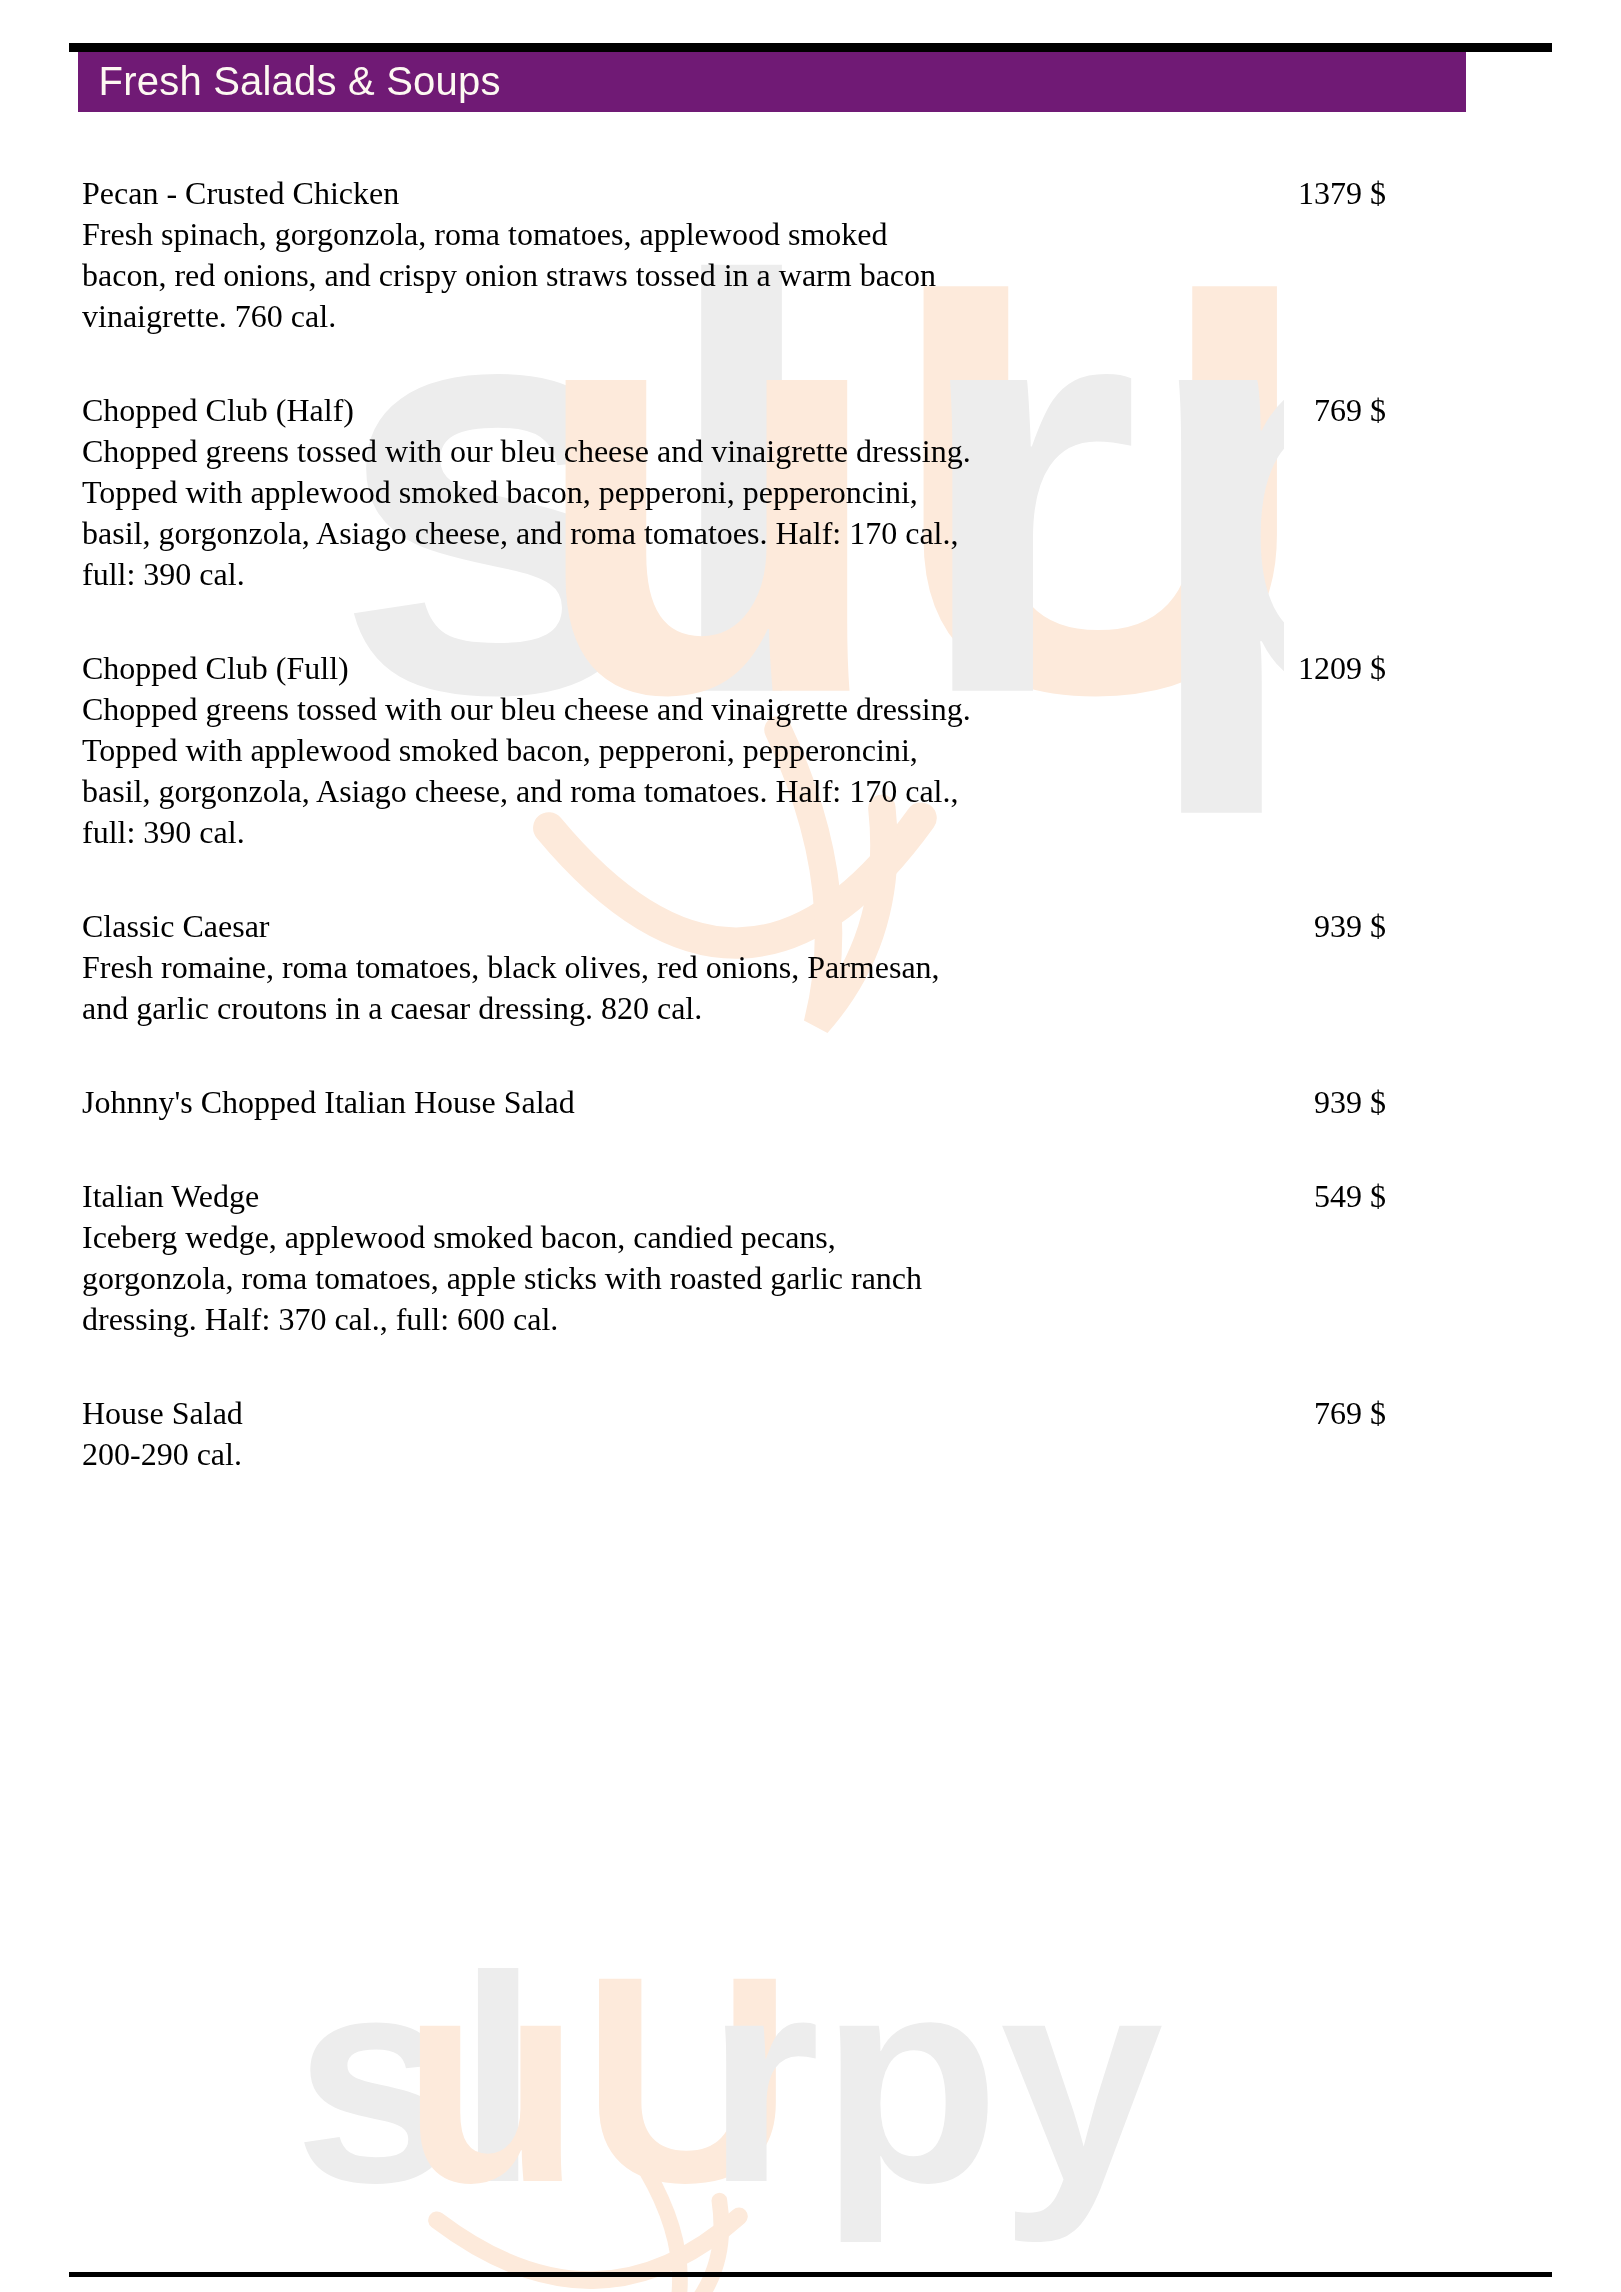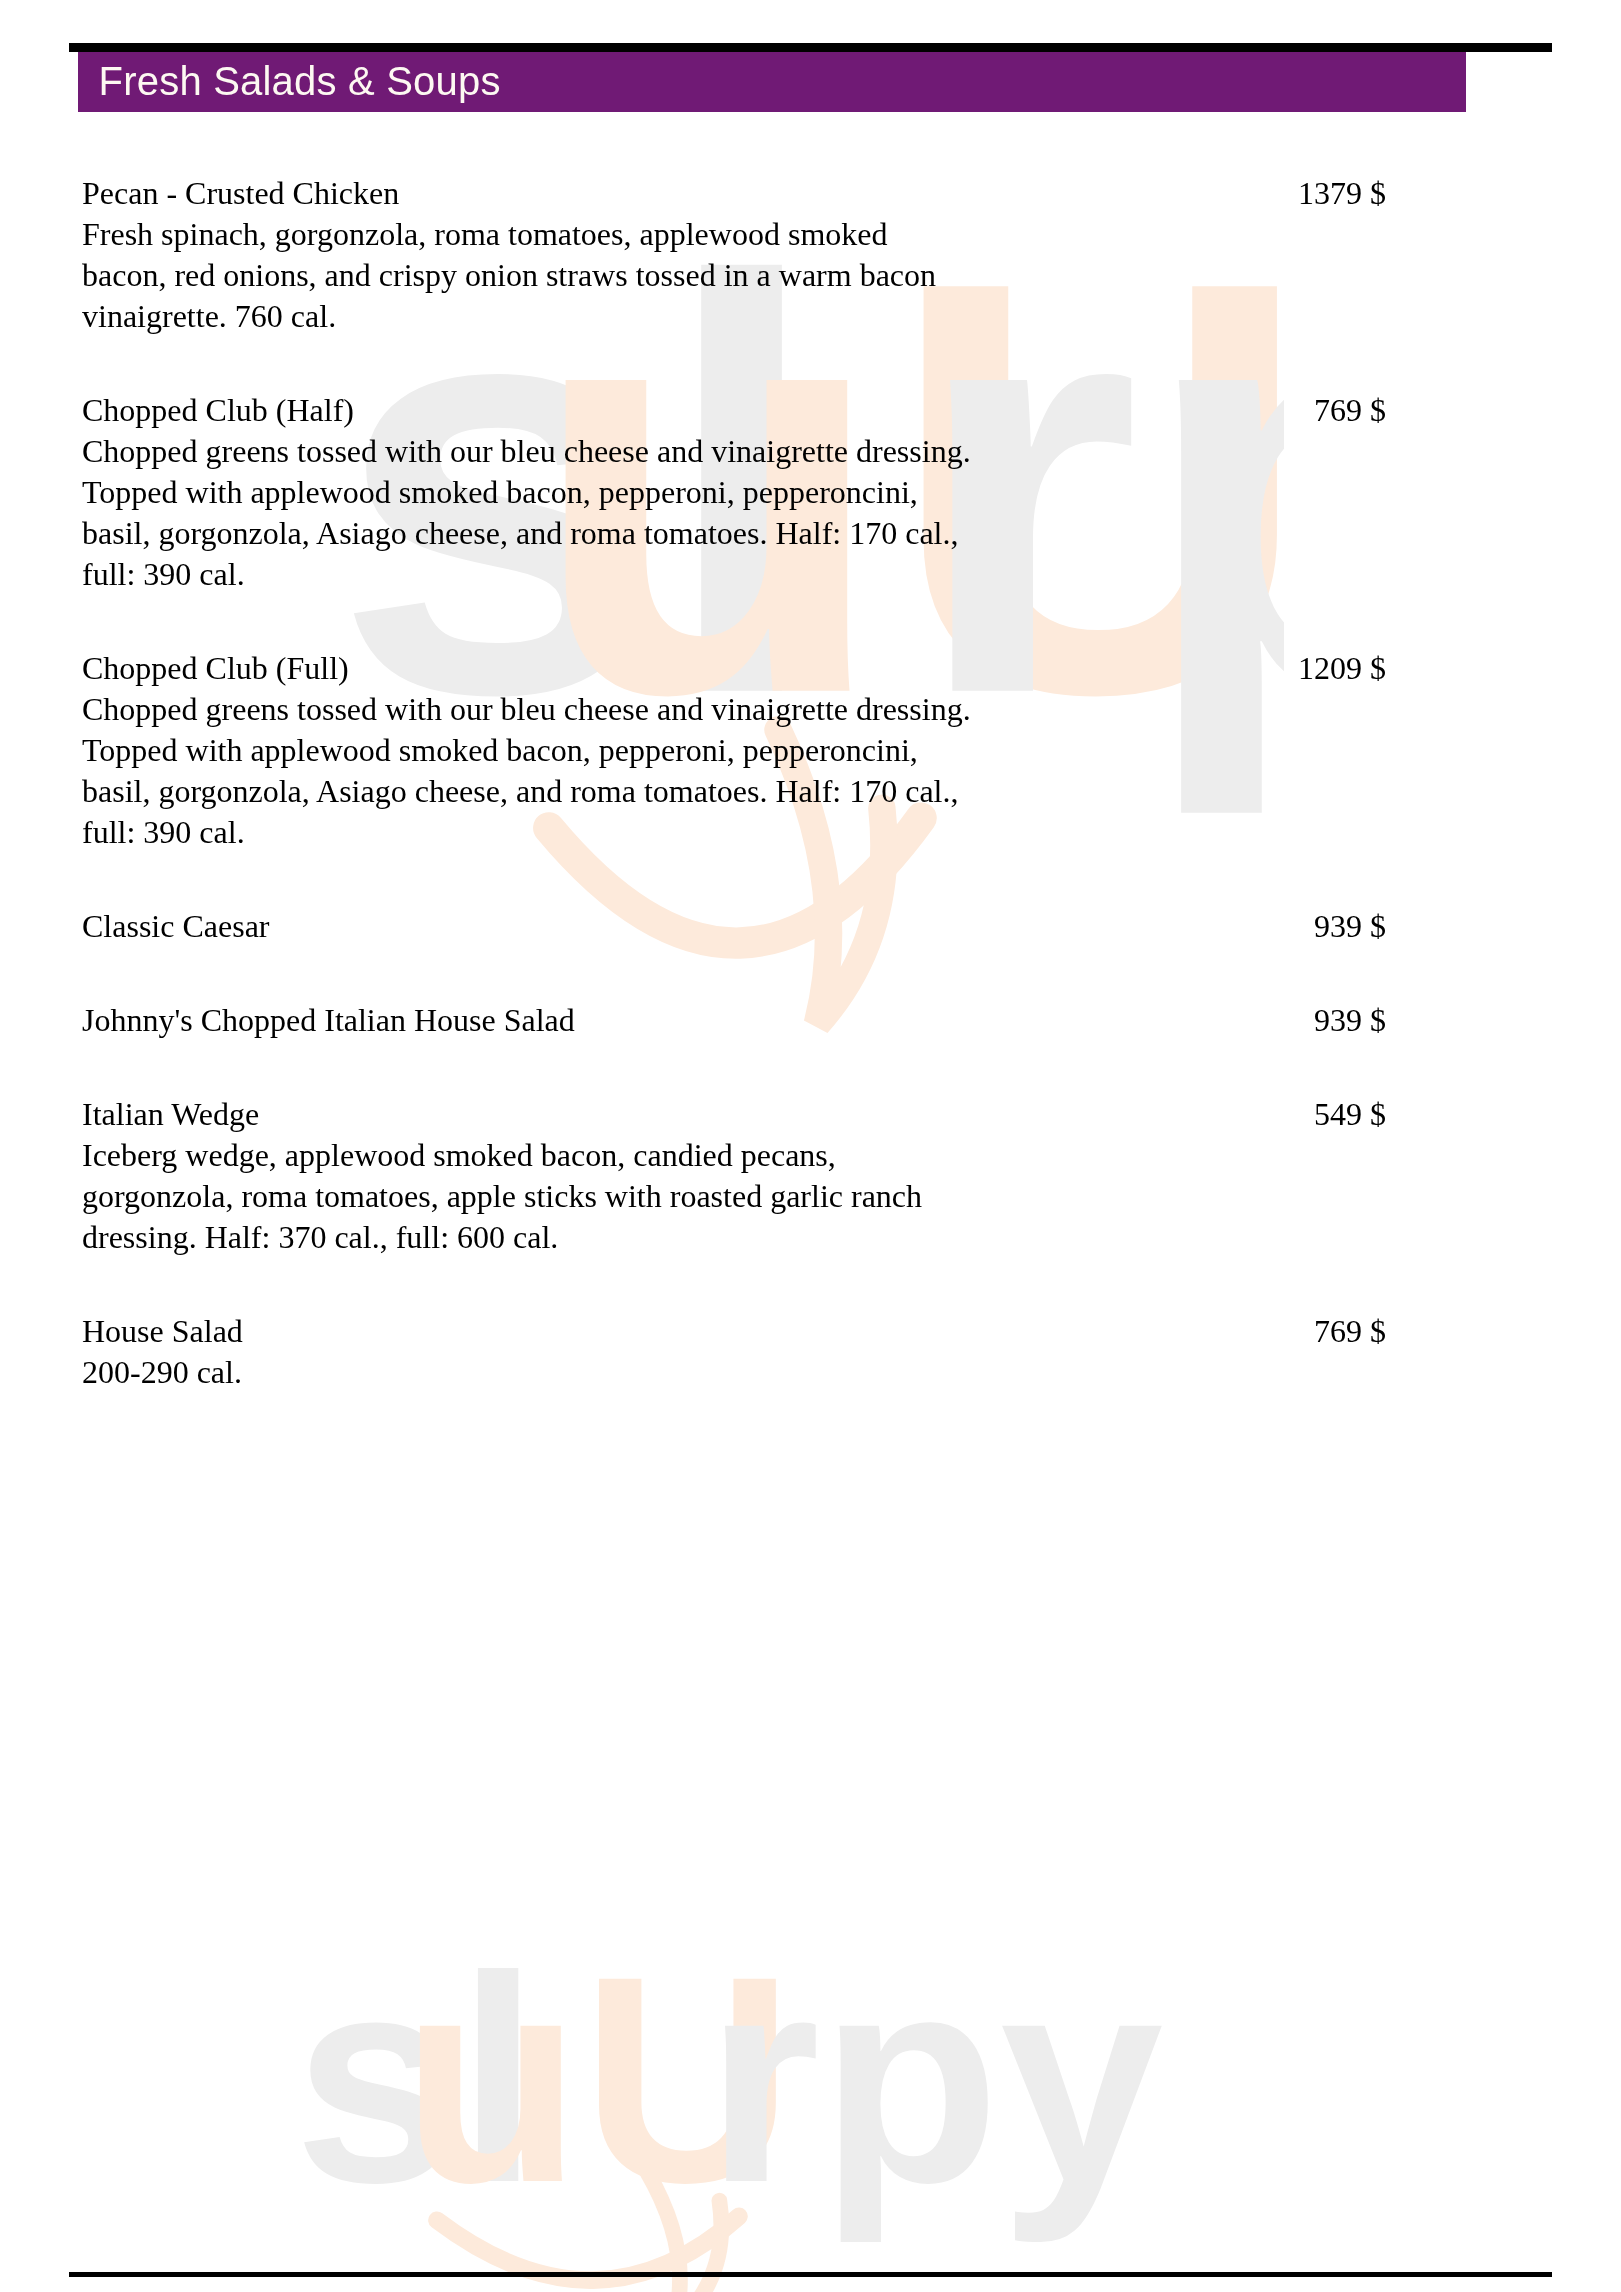--- a/index.html
+++ b/index.html
@@ -188,20 +188,22 @@
 Topped with applewood smoked bacon, pepperoni, pepperoncini,
 basil, gorgonzola, Asiago cheese, and roma tomatoes. Half: 170 cal.,
 full: 390 cal.</div>
   </div>
 
   <div class="menu-item">
     <div class="item-head">
       <span class="item-name">Classic Caesar</span>
       <span class="item-price">939 $</span>
     </div>
+    <div class="item-desc">Fresh romaine, roma tomatoes, black olives, red onions, Parmesan,
+and garlic croutons in a caesar dressing. 820 cal.</div>
   </div>
 
   <div class="menu-item">
     <div class="item-head">
       <span class="item-name">Johnny's Chopped Italian House Salad</span>
       <span class="item-price">939 $</span>
     </div>
   </div>
 
   <div class="menu-item">

